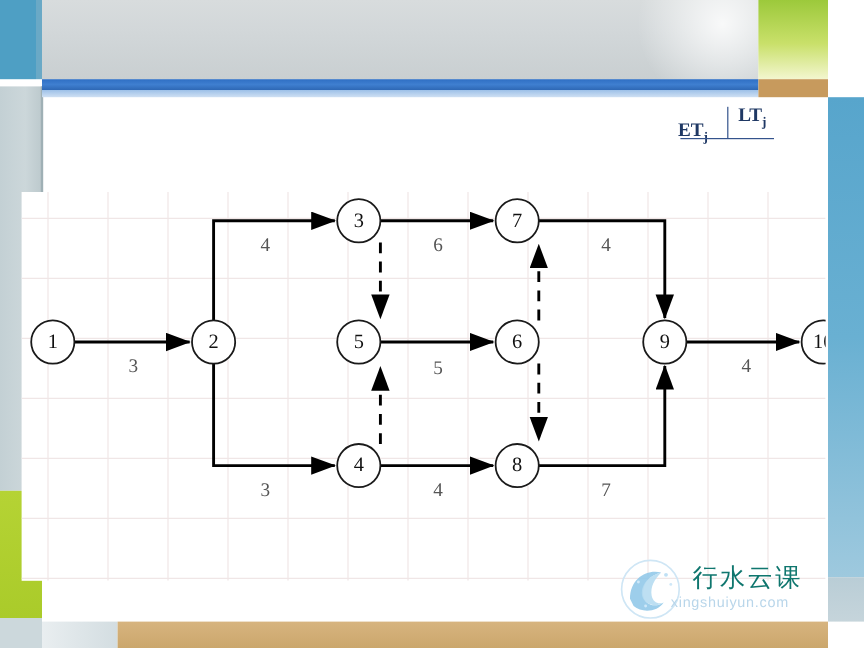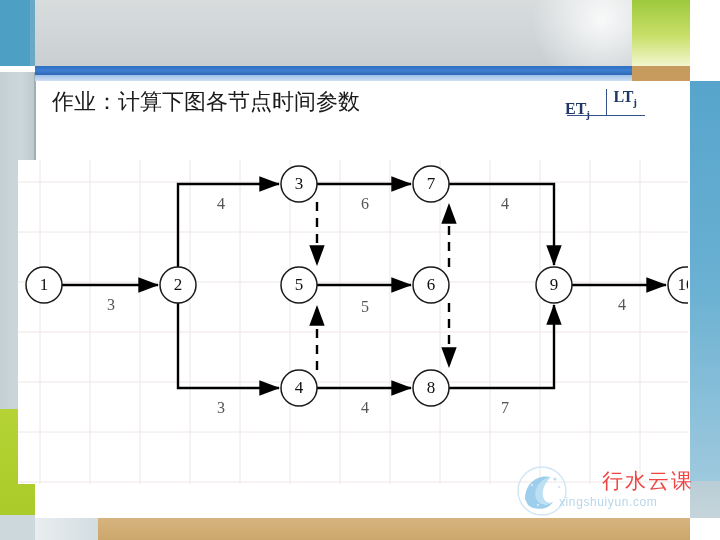--- a/index.html
+++ b/index.html
@@ -59,21 +59,21 @@
       position:absolute;left:52px;top:83px;height:38px;line-height:38px;
       font-size:22px;color:#1a1a1a;white-space:nowrap;
       font-family:"Liberation Serif","DejaVu Serif",serif;
   }
   .etlt{
       position:absolute;left:565px;top:88px;width:84px;height:34px;
       color:#1f3864;font-size:16px;font-weight:bold;
       font-family:"Liberation Serif","DejaVu Serif",serif;
   }
   .etlt .cellL{position:absolute;left:0;top:12px;width:40px;text-align:left;}
-  .etlt .cellR{position:absolute;left:32px;top:0;width:40px;text-align:right;}
+  .etlt .cellR{position:absolute;left:42px;top:0;width:40px;text-align:center;}
   .etlt sub{font-size:11px;}
   .etlt .vline{position:absolute;left:41px;top:1px;width:1px;height:26px;background:#34538c;}
   .etlt .hline{position:absolute;left:2px;top:27px;width:78px;height:1px;background:#34538c;}
 
   
   .canvas{
       position:absolute;left:18px;top:160px;width:670px;height:324px;
       background:#ffffff;
   }
   .canvas svg{display:block;}
@@ -81,22 +81,22 @@
   .edge{stroke:#000;stroke-width:2.4;fill:none;}
   .edge-dash{stroke:#000;stroke-width:2.4;fill:none;stroke-dasharray:9 7;}
   .node-circle{fill:#ffffff;stroke:#1a1a1a;stroke-width:1.5;}
   .node-label{font-family:"Liberation Serif","DejaVu Serif",serif;font-size:17px;
       fill:#111;text-anchor:middle;dominant-baseline:middle;}
   .edge-label{font-family:"Liberation Serif","DejaVu Serif",serif;font-size:16px;
       fill:#555;text-anchor:middle;}
 
   
   .watermark{position:absolute;left:515px;top:465px;width:175px;height:55px;}
-  .wm-text{position:absolute;left:62px;top:2px;font-size:21px;color:#ef4444;
-      letter-spacing:2px;font-family:"Liberation Serif","DejaVu Serif",serif;white-space:nowrap;margin-left:25px;}
+  .wm-text{position:absolute;left:62px;top:2px;font-size:21px;color:#0f766e;
+      letter-spacing:2px;font-family:"Liberation Serif","DejaVu Serif",serif;white-space:nowrap;}
   .wm-sub{position:absolute;left:44px;top:30px;font-size:12px;color:#b9d6ea;
       letter-spacing:.6px;font-family:"Liberation Sans","DejaVu Sans",sans-serif;white-space:nowrap;}
 </style>
 </head>
 <body>
 
 <div class="slide">
 
   <div class="left-blue"></div>
   <div class="left-blue2"></div>
@@ -112,21 +112,20 @@
   <div class="top-right-blue"></div>
 
 
   <div class="blue-bar"></div>
   <div class="blue-bar-light"></div>
   <div class="tan-bar"></div>
   <div class="right-top-white"></div>
   <div class="right-blue-strip"></div>
   <div class="right-bottom-gray"></div>
 
-  <div class="subtitle">作业：计算下图各节点时间参数</div>
 
   <div class="etlt">
     <div class="cellL"><span>ET</span><sub>j</sub></div>
     <div class="cellR"><span>LT</span><sub>j</sub></div>
     <div class="vline"></div>
     <div class="hline"></div>
   </div>
 
   <div class="canvas">
     <svg width="670" height="324" viewBox="0 0 670 324">

